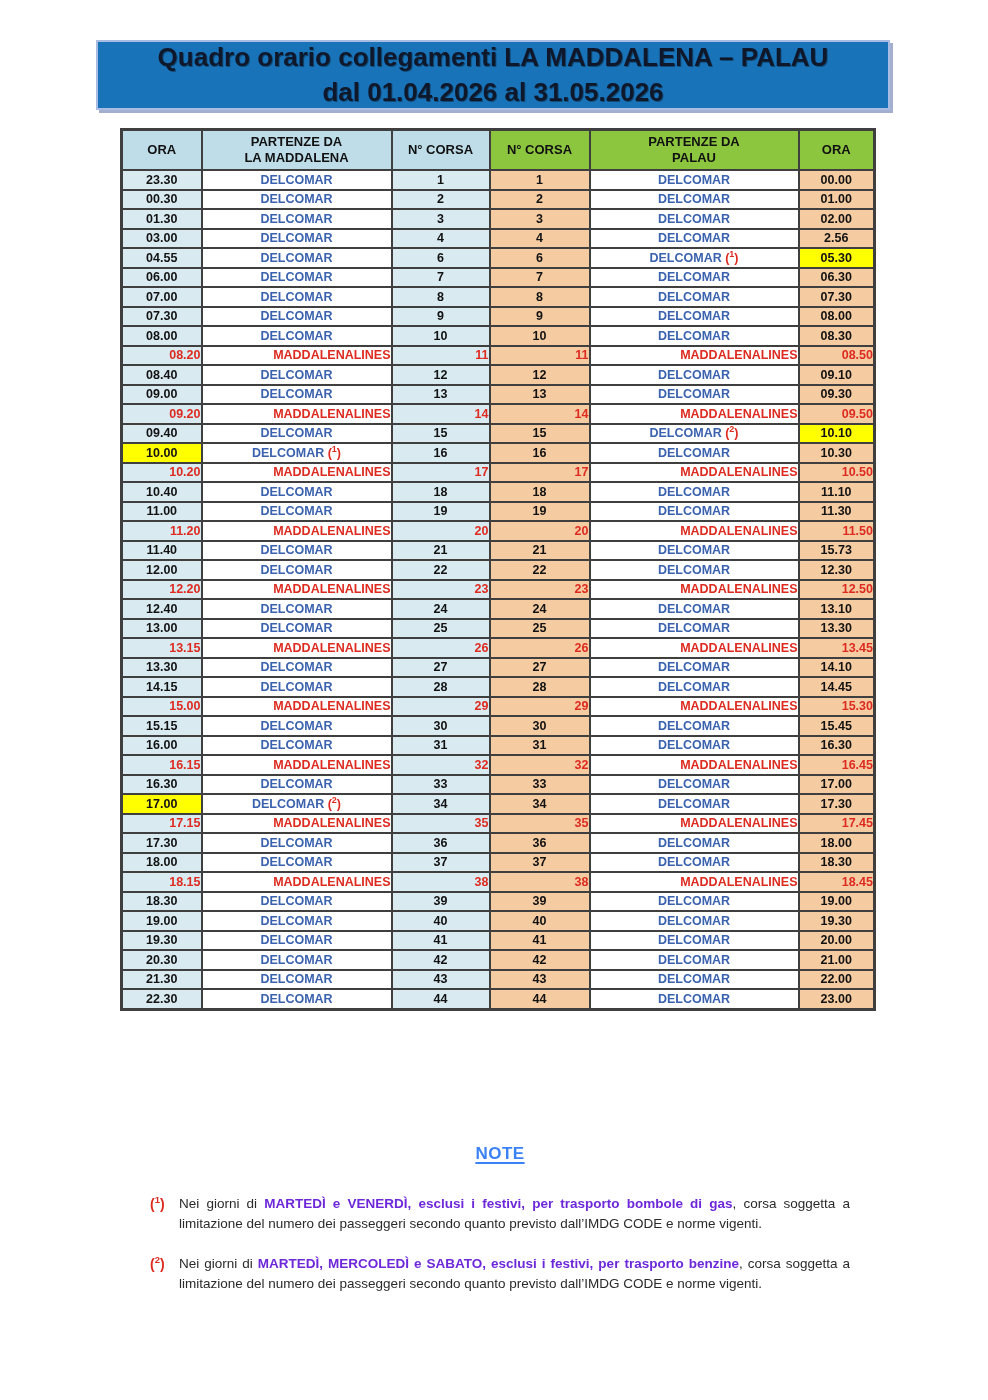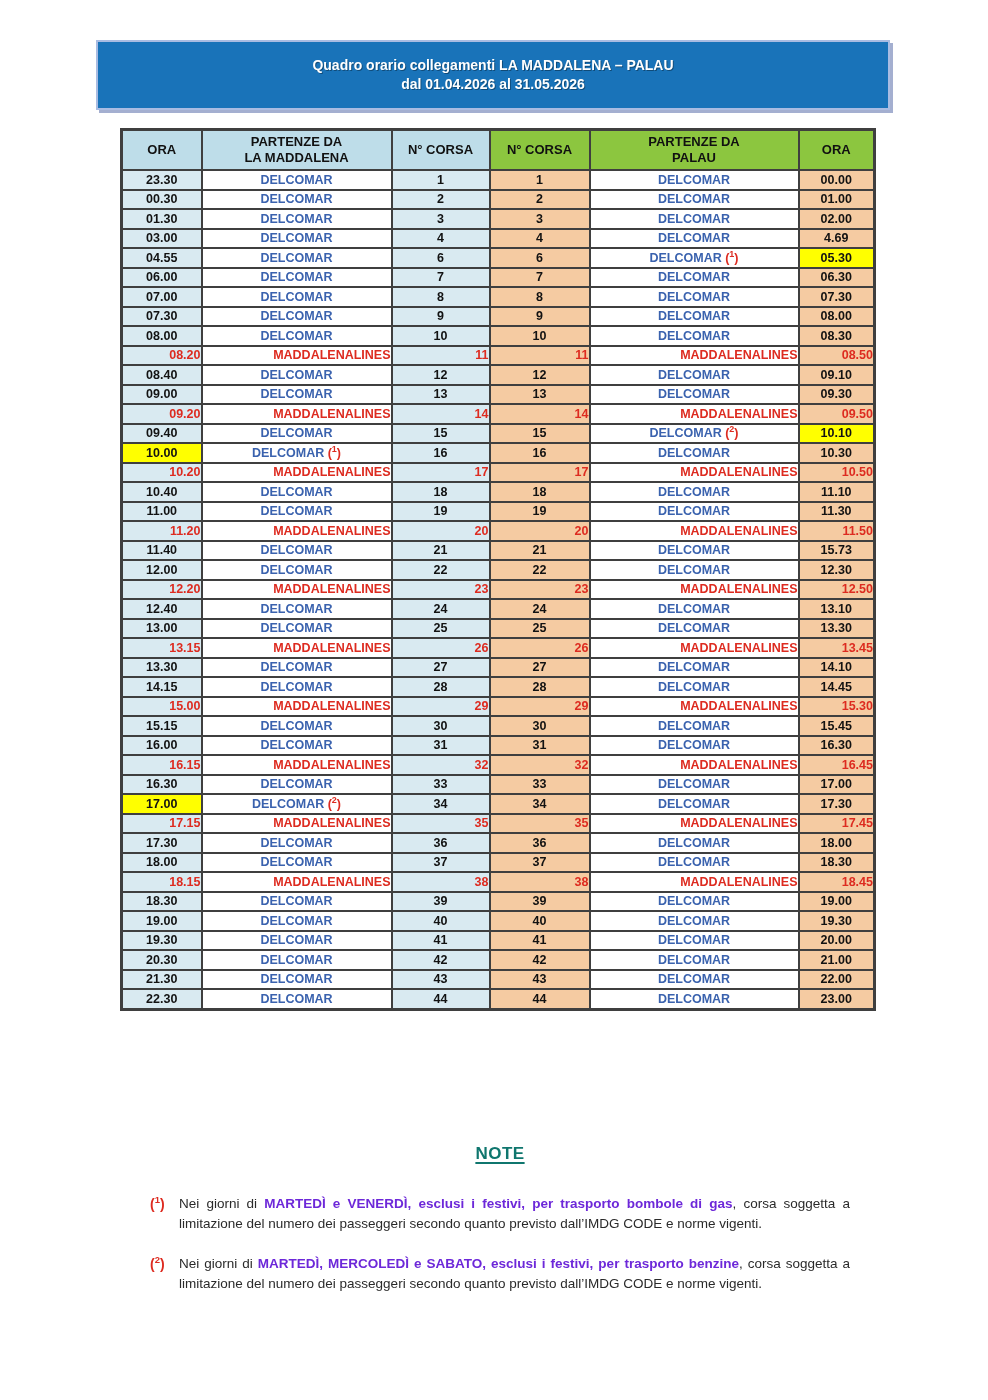--- a/index.html
+++ b/index.html
@@ -10,21 +10,21 @@
   }
   
   .banner{
     position:absolute;left:96px;top:40px;width:790px;height:66px;
     background:#1973B9;border:2px solid #A9BCE2;
     box-shadow:3px 3px 0 rgba(90,110,170,.55);
     display:flex;flex-direction:column;justify-content:center;align-items:center;
     text-align:center;
   }
   .banner .t1,.banner .t2{
-    color:#ffffff;font-weight:bold;font-size:14px;line-height:1.35;
+    color:#0f172a;font-weight:bold;font-size:26px;line-height:1.35;
     text-shadow:1px 1px 0 rgba(0,0,0,.35);
   }
   
   table.timetable{
     position:absolute;left:120px;top:128px;width:753px;
     border-collapse:collapse;table-layout:fixed;
     border:3px solid #3f3f3f;
   }
   .timetable th,.timetable td{
     border:2px solid #3f3f3f;text-align:center;vertical-align:middle;
@@ -41,21 +41,21 @@
   .c-op{background:#ffffff;}
   td.hl{background:#FFFF00 !important;}
   .op-del{color:#3A62AE;font-weight:bold;}
   .op-mad{color:#DD2B20;font-weight:bold;margin-top:27px;}
   tr.r-mad td{color:#DD2B20;text-align:right;}
   .fn{color:#DD2B20;font-weight:bold;}
   .fn sup{font-size:9px;vertical-align:super;line-height:0;}
   
   .notes{position:absolute;left:150px;top:1144px;width:700px;}
   .notes-title{
-    text-align:center;font-weight:bold;font-size:17px;color:#0f766e;
+    text-align:center;font-weight:bold;font-size:17px;color:#3b82f6;
     text-decoration:underline;text-decoration-thickness:2px;text-underline-offset:3px;
     letter-spacing:.5px;margin-bottom:30px;
   }
   .note{
     display:flex;align-items:flex-start;gap:7px;margin-bottom:19px;
     font-size:13.5px;line-height:1.5;color:#2a2a2a;text-align:justify;
   }
   .note-marker{flex:0 0 22px;color:#DD2B20;font-weight:bold;font-size:14px;white-space:nowrap;}
   .note-marker sup{font-size:9.5px;vertical-align:super;line-height:0;}
   .note-text b{color:#6d28d9;}
@@ -125,21 +125,21 @@
         <td class="c-orange">3</td>
         <td class="c-op"><span class="op-del">DELCOMAR</span></td>
         <td class="c-orange">02.00</td>
       </tr>
       <tr>
         <td class="c-blue">03.00</td>
         <td class="c-op"><span class="op-del">DELCOMAR</span></td>
         <td class="c-blue">4</td>
         <td class="c-orange">4</td>
         <td class="c-op"><span class="op-del">DELCOMAR</span></td>
-        <td class="c-orange">4.69</td>
+        <td class="c-orange">2.56</td>
       </tr>
       <tr>
         <td class="c-blue">04.55</td>
         <td class="c-op"><span class="op-del">DELCOMAR</span></td>
         <td class="c-blue">6</td>
         <td class="c-orange">6</td>
         <td class="c-op"><span class="op-del">DELCOMAR</span> <span class="fn">(<sup>1</sup>)</span></td>
         <td class="c-orange hl">05.30</td>
       </tr>
       <tr>

